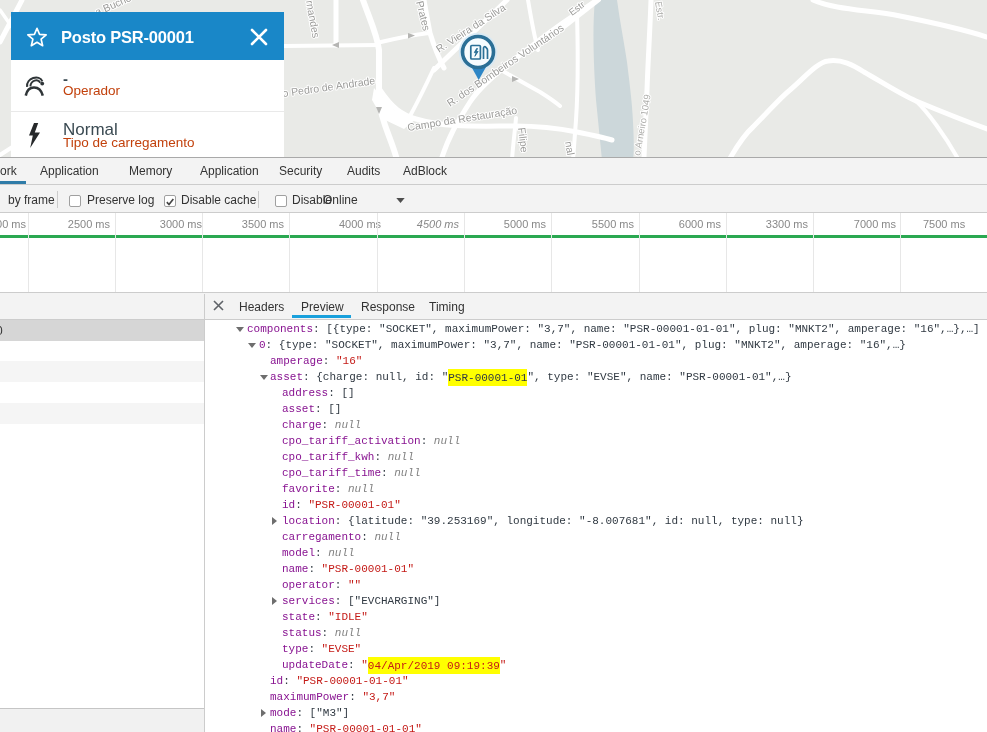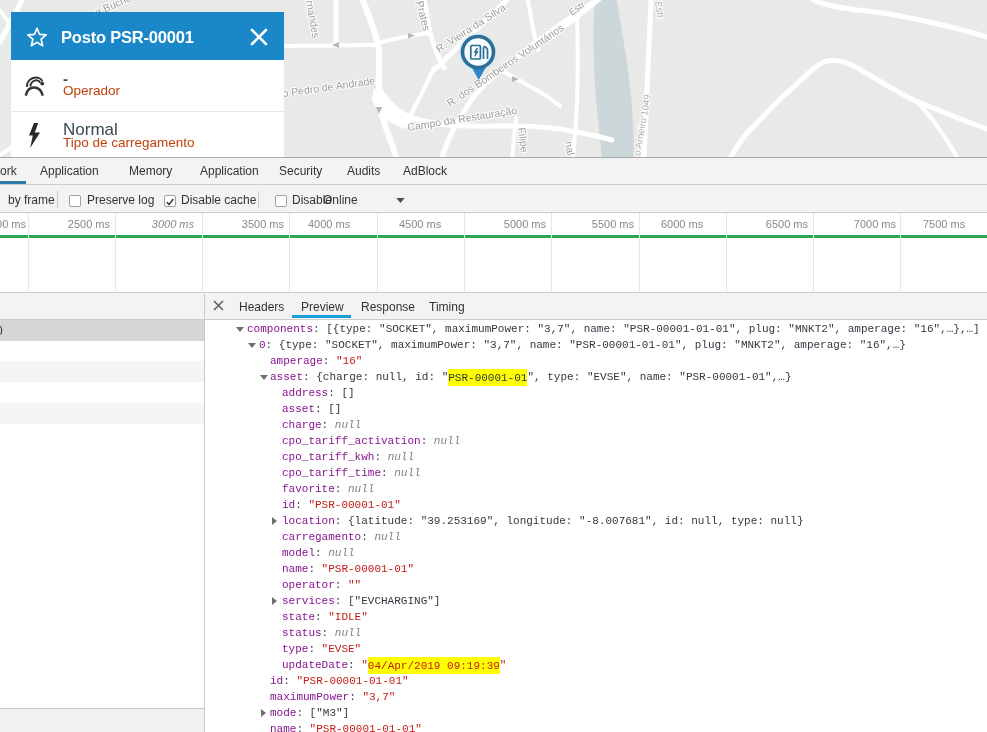--- a/index.html
+++ b/index.html
@@ -165,28 +165,28 @@
 <div class="vsep" style="left:258px;top:33px"></div>
 <div class="cb" style="left:275px;top:37px"></div>
 <span class="tbtxt" style="left:292px">Disable</span>
 <span class="tbtxt" style="left:323px">Online</span>
 <svg width="9" height="5" viewBox="0 0 10 6" style="position:absolute;left:396px;top:40px;">
       <path d="M0,0 L10,0 L5,6 Z" fill="#4e4e4e"></path>
     </svg>
 <div id="ruler">
       <span class="rlab" style="left:-34px;width:60px;text-align:right;">00 ms</span>
       <span class="rlab" style="left:50px;width:60px;text-align:right;">2500 ms</span>
-      <span class="rlab" style="left:134px;width:60px;text-align:right;font-style:italic;">3000 ms</span>
+      <span class="rlab" style="left:142px;width:60px;text-align:right;">3000 ms</span>
       <span class="rlab" style="left:224px;width:60px;text-align:right;">3500 ms</span>
-      <span class="rlab" style="left:308px;width:60px;text-align:left;">4000 ms</span>
-      <span class="rlab" style="left:399px;width:60px;">4500 ms</span>
+      <span class="rlab" style="left:330px;width:60px;text-align:center;">4000 ms</span>
+      <span class="rlab" style="left:399px;width:60px;text-align:right;font-style:italic;">4500 ms</span>
       <span class="rlab" style="left:486px;width:60px;text-align:right;">5000 ms</span>
       <span class="rlab" style="left:574px;width:60px;text-align:right;">5500 ms</span>
-      <span class="rlab" style="left:661px;width:60px;text-align:left;">6000 ms</span>
-      <span class="rlab" style="left:748px;width:60px;text-align:right;">6500 ms</span>
+      <span class="rlab" style="left:661px;width:60px;text-align:right;">6000 ms</span>
+      <span class="rlab" style="left:748px;width:60px;text-align:right;">3300 ms</span>
       <span class="rlab" style="left:836px;width:60px;text-align:right;">7000 ms</span>
       <span class="rlab" style="left:923px;width:60px;text-align:left;">7500 ms</span>
     </div>
 <div id="greenline"></div>
 <div id="wfall"></div>
     <div class="grid" style="left:28px"></div>
     <div class="grid" style="left:115px"></div>
     <div class="grid" style="left:202px"></div>
     <div class="grid" style="left:289px"></div>
     <div class="grid" style="left:377px"></div>

